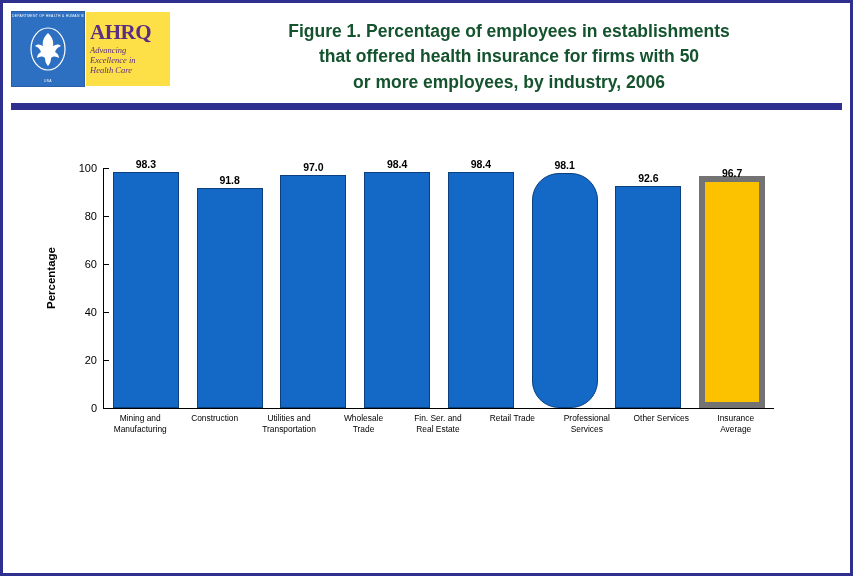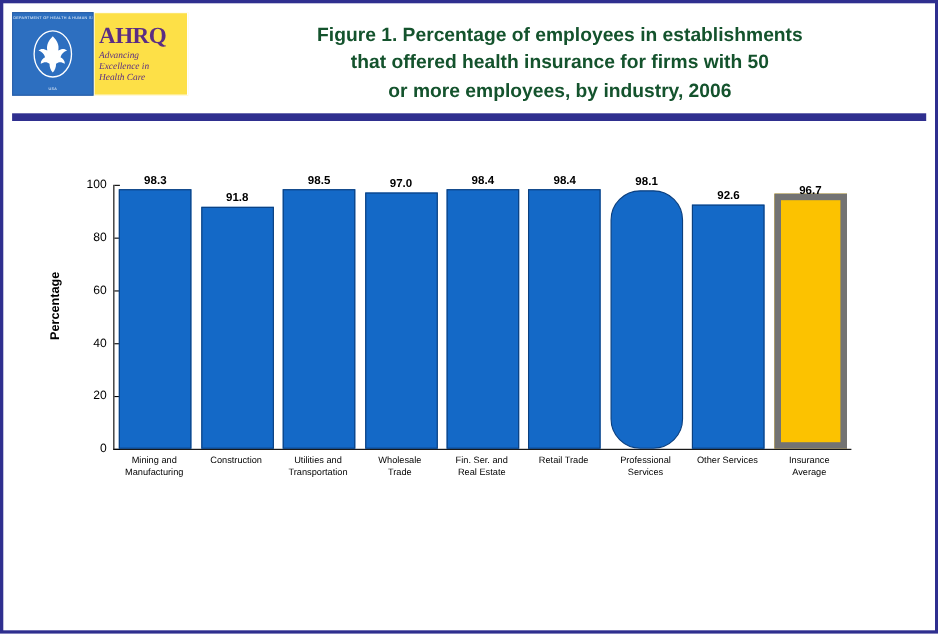--- a/index.html
+++ b/index.html
@@ -281,25 +281,20 @@
             <div class="bar" style="height: 98.3%;">
               <div class="bar-value">98.3</div>
             </div>
           </div>
           <div class="barslot">
             <div class="bar" style="height: 91.8%;">
               <div class="bar-value">91.8</div>
             </div>
           </div>
           <div class="barslot">
-            <div class="bar" style="height: 98.5%;">
-              <div class="bar-value">98.5</div>
-            </div>
-          </div>
-          <div class="barslot">
             <div class="bar" style="height: 97%;">
               <div class="bar-value">97.0</div>
             </div>
           </div>
           <div class="barslot">
             <div class="bar" style="height: 98.4%;">
               <div class="bar-value">98.4</div>
             </div>
           </div>
           <div class="barslot">

